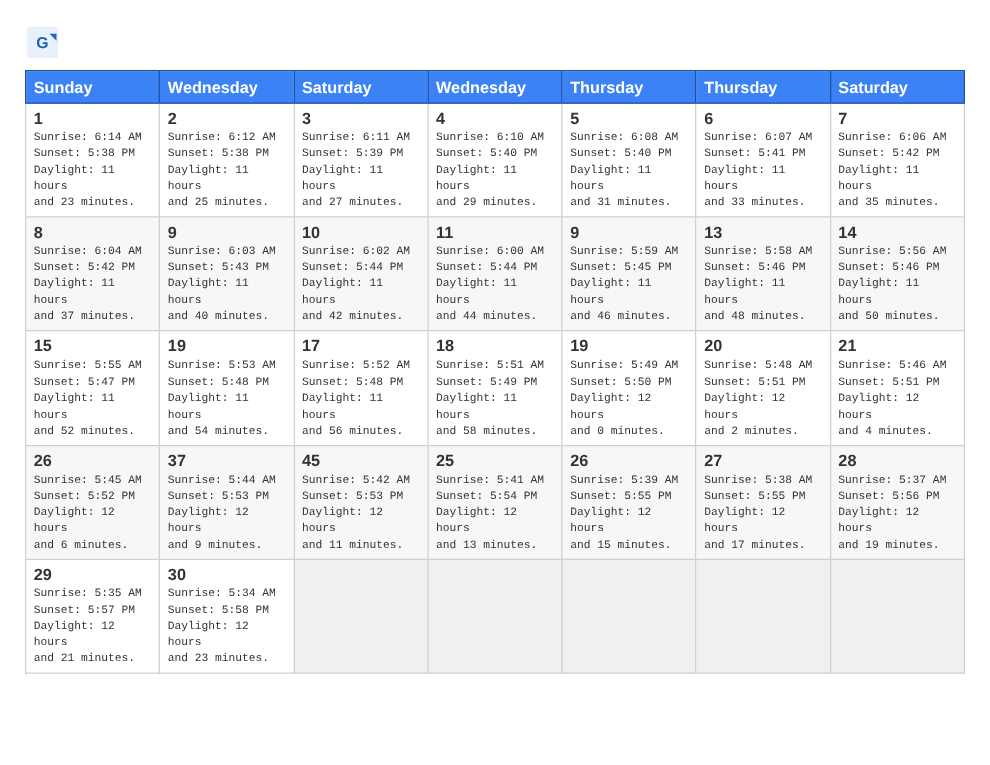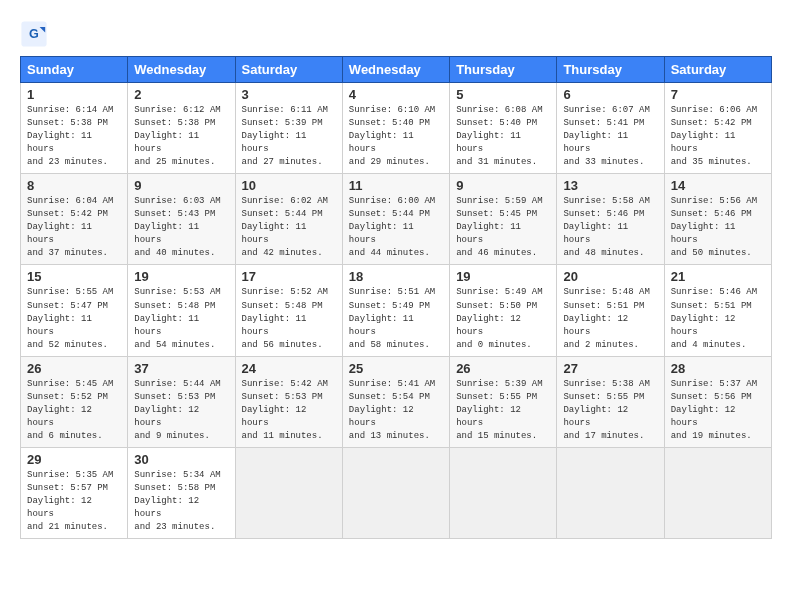--- a/index.html
+++ b/index.html
@@ -222,21 +222,21 @@
         <tr>
           <td>
             <span class="day-num">26</span>
             <div class="day-info">Sunrise: 5:45 AM<br>Sunset: 5:52 PM<br>Daylight: 12 hours<br>and 6 minutes.</div>
           </td>
           <td>
             <span class="day-num">37</span>
             <div class="day-info">Sunrise: 5:44 AM<br>Sunset: 5:53 PM<br>Daylight: 12 hours<br>and 9 minutes.</div>
           </td>
           <td>
-            <span class="day-num">24</span>
+            <span class="day-num">45</span>
             <div class="day-info">Sunrise: 5:42 AM<br>Sunset: 5:53 PM<br>Daylight: 12 hours<br>and 11 minutes.</div>
           </td>
           <td>
             <span class="day-num">25</span>
             <div class="day-info">Sunrise: 5:41 AM<br>Sunset: 5:54 PM<br>Daylight: 12 hours<br>and 13 minutes.</div>
           </td>
           <td>
             <span class="day-num">26</span>
             <div class="day-info">Sunrise: 5:39 AM<br>Sunset: 5:55 PM<br>Daylight: 12 hours<br>and 15 minutes.</div>
           </td>

